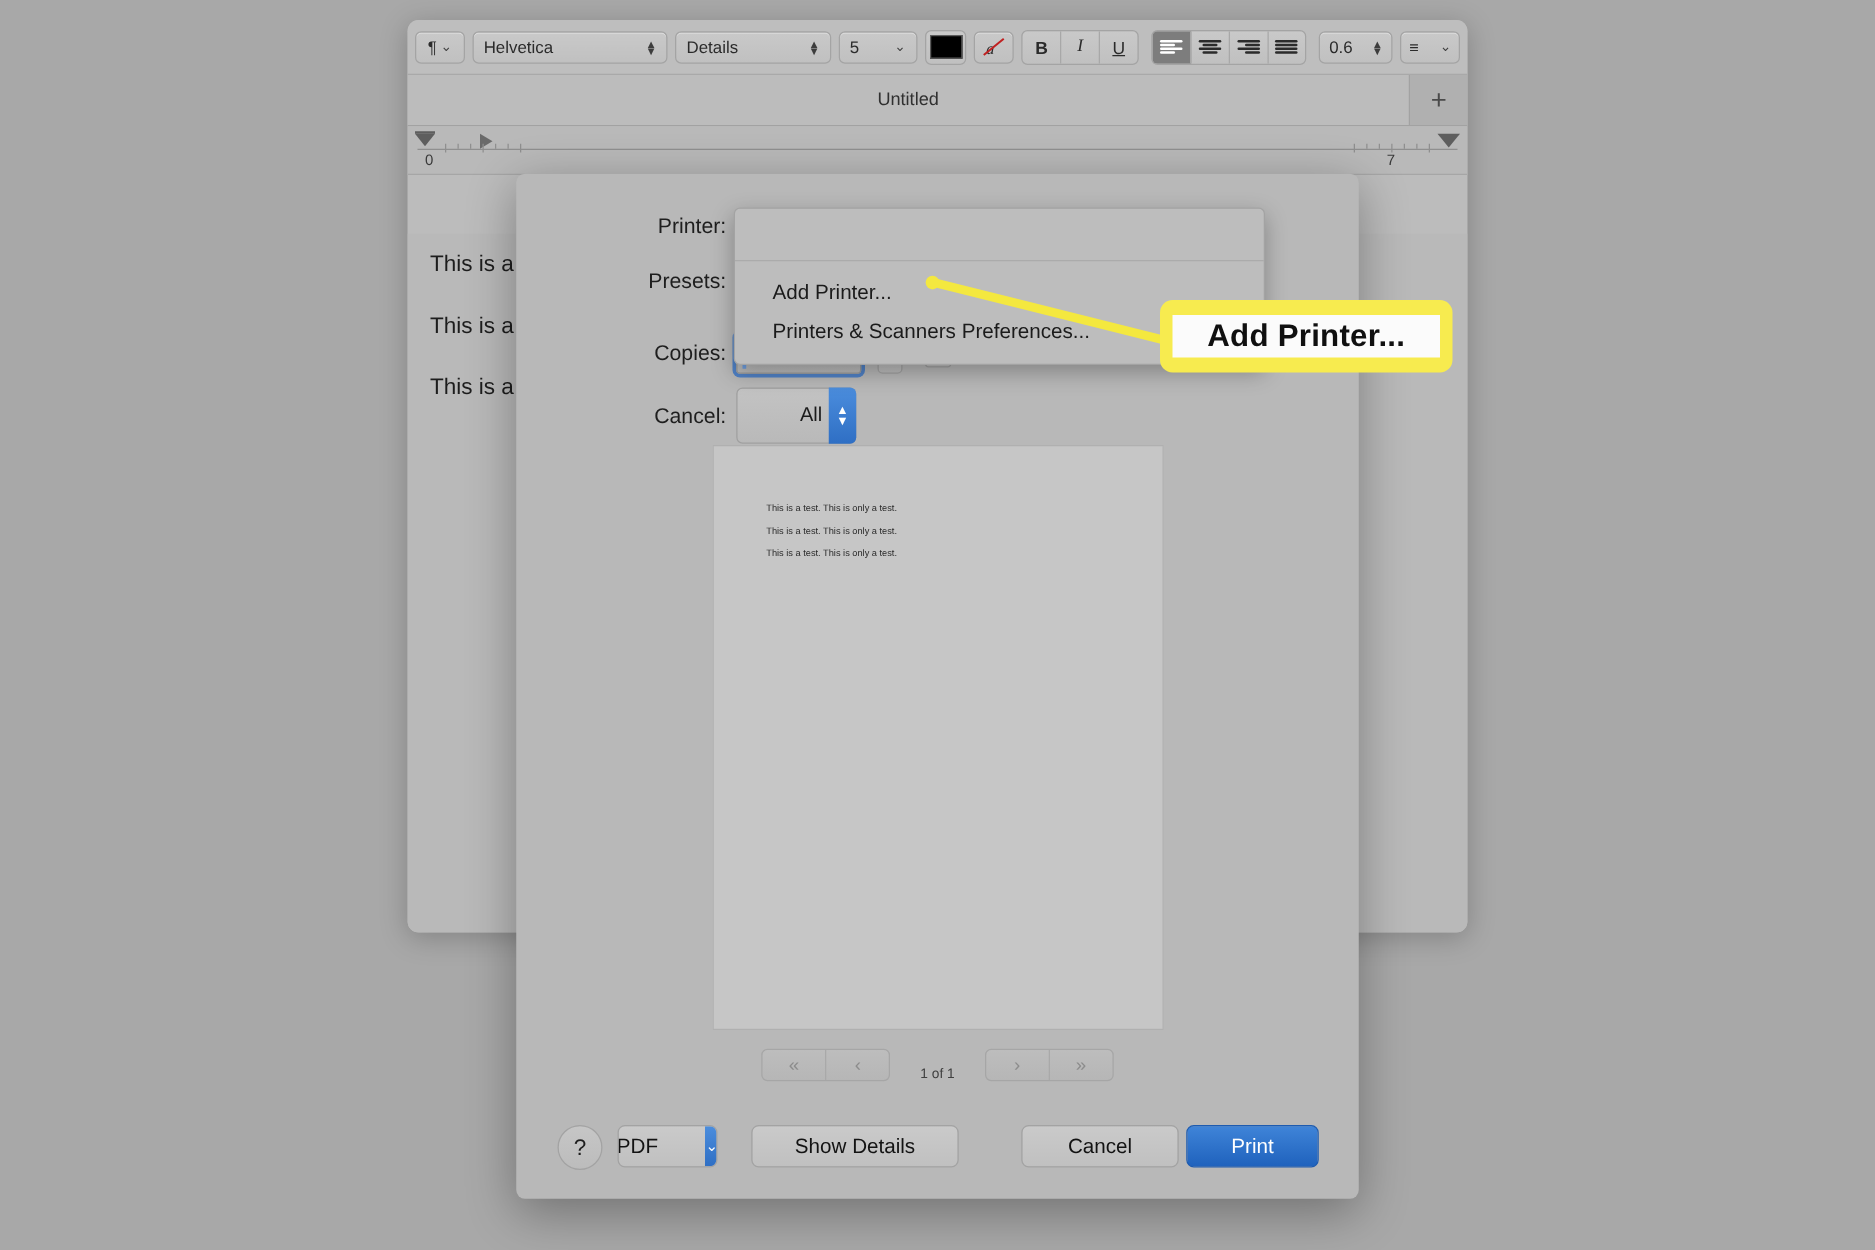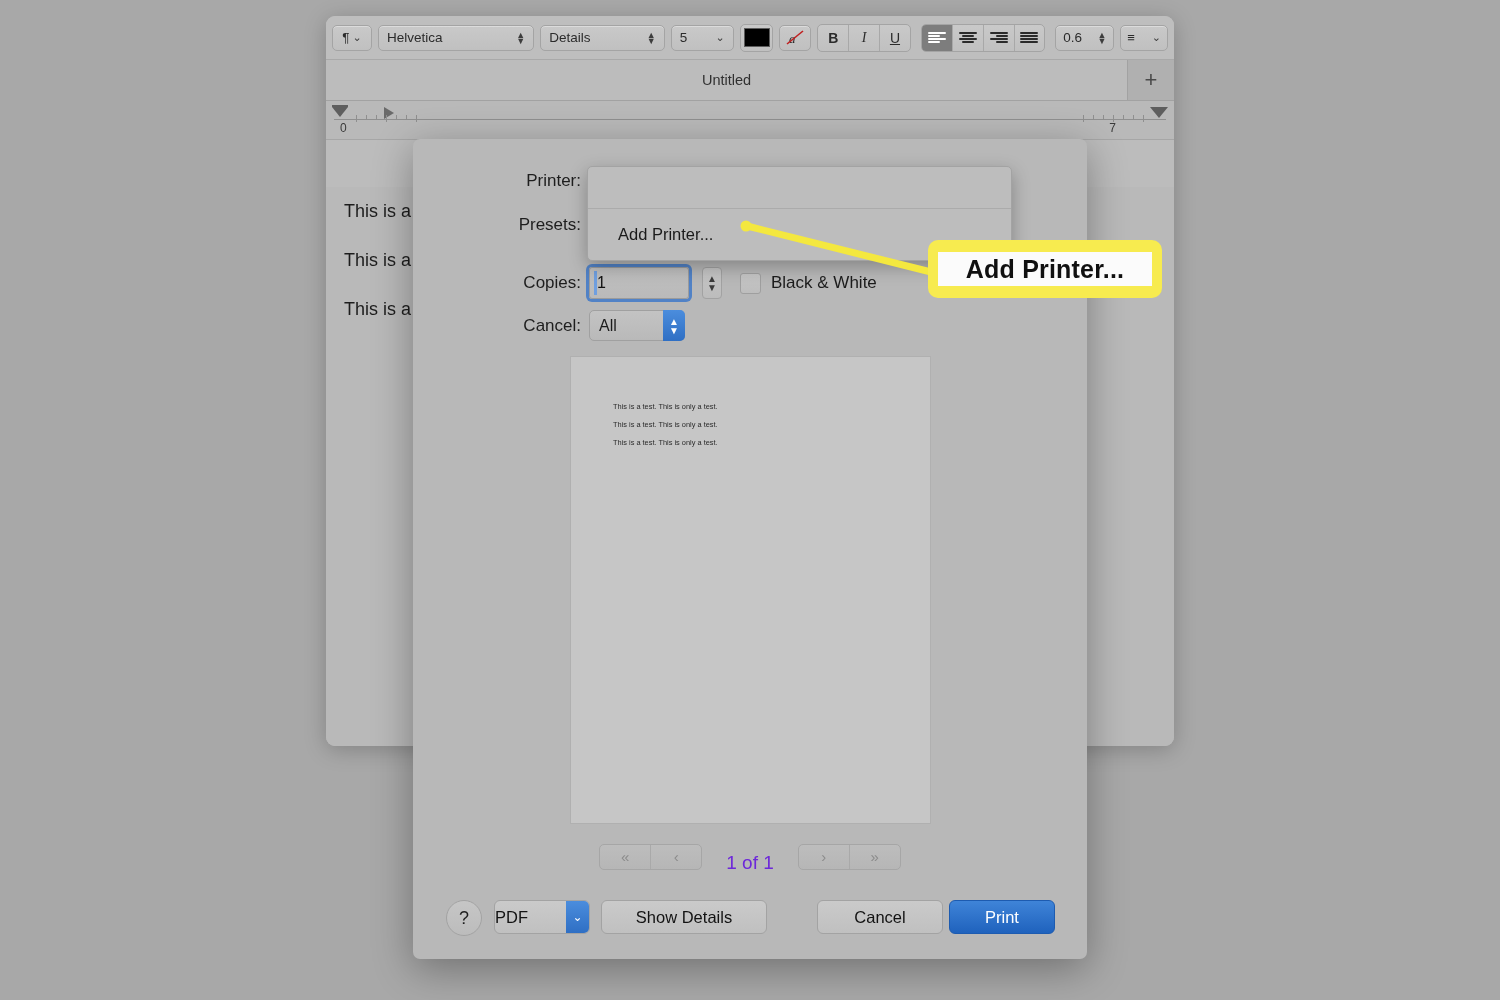--- a/index.html
+++ b/index.html
@@ -95,23 +95,23 @@
   .print-dialog{
     position:absolute;left:413px;top:139px;width:674px;height:820px;
     background:#b8b8b8;border-radius:7px;
     box-shadow:0 10px 40px rgba(0,0,0,.33);
     overflow:visible;
   }
   .row{position:absolute;display:flex;align-items:center;}
   .lbl{font-size:17px;color:#1e1e1e;text-align:right;}
 
   .combo{
-    height:31px;background:linear-gradient(#c3c3c3,#b9b9b9);
+    height:45px;background:linear-gradient(#c3c3c3,#b9b9b9);
     border:1px solid #a0a0a0;border-radius:5px;display:flex;align-items:center;
-    font-size:16px;color:#1c1c1c;box-sizing:border-box;position:relative;
+    font-size:16px;color:#1c1c1c;box-sizing:border-box;position:relative;padding-left:41px;
   }
   .combo .txt{padding:0 9px;}
   .bluestep{
     position:absolute;right:-1px;top:-1px;bottom:-1px;width:22px;
     background:linear-gradient(#4b8ddd,#2f6fc4);
     border-radius:0 5px 5px 0;
     display:flex;flex-direction:column;align-items:center;justify-content:center;
     color:#fff;font-size:10px;line-height:9px;
   }
 
@@ -154,34 +154,34 @@
   .preview-line{font-size:7.4px;color:#2a2a2a;margin-bottom:9px;}
   .preview-inner{padding:45px 0 0 42px;}
 
   
   .pager{position:absolute;left:0;right:0;top:700px;display:flex;align-items:center;justify-content:center;gap:24px;}
   .pgroup{display:flex;height:24px;border:1px solid #a6a6a6;border-radius:5px;overflow:hidden;
     background:linear-gradient(#bdbdbd,#b6b6b6);}
   .pgroup > div{width:50px;display:flex;align-items:center;justify-content:center;
     font-size:15px;color:#8c8c8c;border-right:1px solid #a9a9a9;}
   .pgroup > div:last-child{border-right:none;}
-  .pgtext{font-size:19px;color:#6d28d9;margin-top:13px;}
+  .pgtext{font-size:11px;color:#404040;margin-top:13px;}
 
   
   .footer{position:absolute;left:0;right:0;top:750px;height:60px;}
   .helpbtn{position:absolute;left:33px;top:11px;width:34px;height:34px;border-radius:50%;
     border:1px solid #a3a3a3;background:linear-gradient(#c6c6c6,#bcbcbc);
     display:flex;align-items:center;justify-content:center;font-size:18px;color:#1d1d1d;}
   .btn{
     height:34px;border:1px solid #a3a3a3;border-radius:6px;
     background:linear-gradient(#cacaca,#c0c0c0);
     display:flex;align-items:center;justify-content:center;
     font-size:16.5px;color:#131313;box-sizing:border-box;
   }
-  .pdfbtn{position:absolute;left:81px;top:11px;width:96px;padding:0;overflow:hidden;gap:38px;}
+  .pdfbtn{position:absolute;left:81px;top:11px;width:80px;padding:0;overflow:hidden;gap:38px;}
   .pdfbtn .t{flex:1;text-align:center;}
   .pdfbtn .d{width:30px;height:100%;background:linear-gradient(#4b8ddd,#2f6fc4);
     display:flex;align-items:center;justify-content:center;color:#fff;font-size:12px;}
   .detailsbtn{position:absolute;left:188px;top:11px;width:166px;}
   .cancelbtn{position:absolute;left:404px;top:11px;width:126px;}
   .printbtn{position:absolute;left:536px;top:11px;width:106px;
     background:linear-gradient(#3f84d8,#1f62bd);border-color:#1d5bb0;color:#fff;justify-content:center;}
 
   
   .callout{
@@ -355,20 +355,21 @@
       <span class="bluestep">
           <span>▲</span>
           <span>▼</span>
         </span>
     </div>
 
     <div class="popup">
       <div class="popup-sel"></div>
       <div class="popup-gap"></div>
       <div class="popup-item">Add Printer...</div>
+      <div class="popup-item">Printers &amp; Scanners Preferences...</div>
       <div class="popup-gap"></div>
     </div>
 
     <div class="row" style="left:0;top:128px;width:600px;">
       <div class="lbl" style="width:168px">Copies:</div>
       <div class="focusfield" style="margin-left:8px">
         <span class="caret"></span>
         <span class="val">1</span>
       </div>
       <div class="ministep" style="margin-left:13px">

